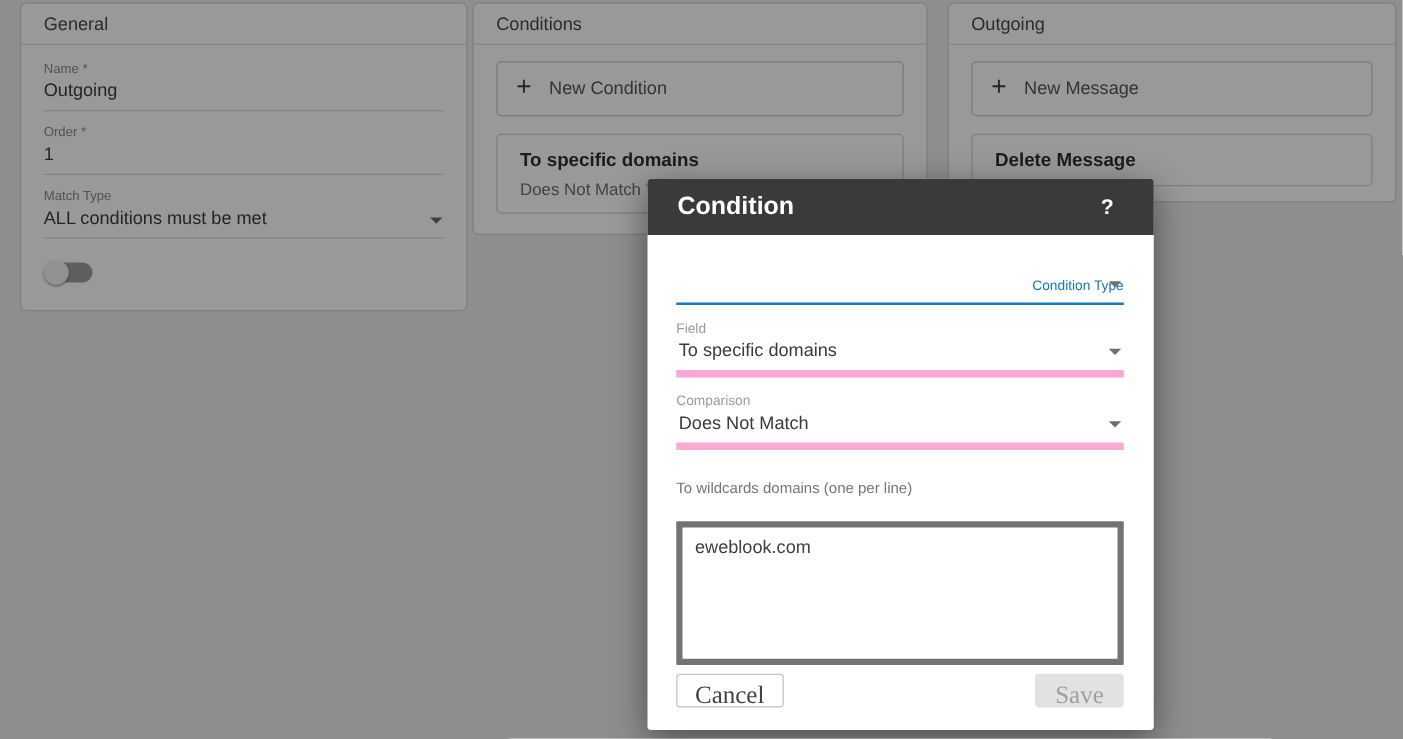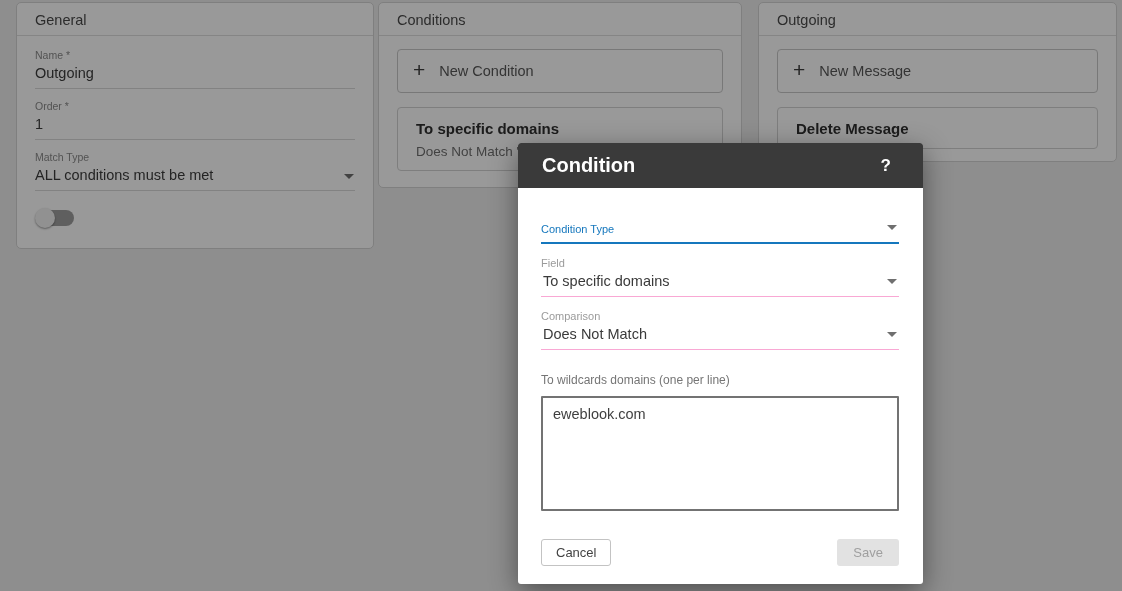--- a/index.html
+++ b/index.html
@@ -55,40 +55,40 @@
     display:flex; flex-direction:column; }
   .modal-header { flex:none; height:45px; background:#3a3a3a;
     border-radius:3px 3px 0 0; display:flex; align-items:center; padding:0 24px; }
   .modal-title { color:#ffffff; font-size:20px; font-weight:700; }
   .help-btn { margin-left:auto; margin-right:8px; background:none; border:none;
     color:#ffffff; font-size:17px; font-weight:700; cursor:pointer;
     font-family:"Liberation Sans", sans-serif; }
   .modal-body { flex:1; display:flex; flex-direction:column;
     padding:24px 24px 18px 23px; }
 
-  .sel { position:relative; border-bottom:1px solid #f9a8d4;
+  .sel { position:relative; border-bottom:6px solid #f9a8d4;
     padding-bottom:6px; margin-bottom:13px; cursor:pointer; }
   .sel.active { border-bottom:2px solid #1577bd; }
   .sel-label { font-size:11px; color:#9b9b9b; line-height:13px; }
-  .sel.active .sel-label { color:#1577bd; }
+  .sel.active .sel-label { color:#1577bd;text-align:right; }
   .sel-value { font-size:14.5px; color:#3a3a3a; line-height:17px;
     margin-top:3px; padding-left:2px; }
   .sel .arrow { position:absolute; right:2px; bottom:12px; }
   .sel:first-child { margin-top:11px; }
 
   .ta-group { margin-top:10px; }
   .ta-label { font-size:12px; color:#757575; line-height:15px; }
-  .ta { display:block; margin-top:8px; width:358px; height:115px;
-    border:2px solid #737373; border-radius:1px; resize:none;
+  .ta { display:block; margin-top:19px; width:358px; height:115px;
+    border:5px solid #737373; border-radius:1px; resize:none;
     font-family:"Liberation Sans", sans-serif; font-size:14.5px; color:#3f3f3f;
     padding:8px 10px; outline:none; background:#fff; }
 
   .modal-footer { margin-top:auto; display:flex; align-items:center;
     justify-content:space-between; }
-  .btn { font-family:Liberation Sans, sans-serif; font-size:13px;
+  .btn { font-family:Liberation Serif, serif; font-size:20px;
     border-radius:3px; cursor:pointer; }
   .btn-cancel { background:#ffffff; border:1px solid #c3c3c3; color:#424242;
     padding:5px 14px; height:27px; }
   .btn-save { background:#e2e2e2; border:none; color:#9f9f9f;
     padding:6px 16px; height:27px; cursor:default; }
 </style>
 </head>
 <body>
 
 <div class="stage">

